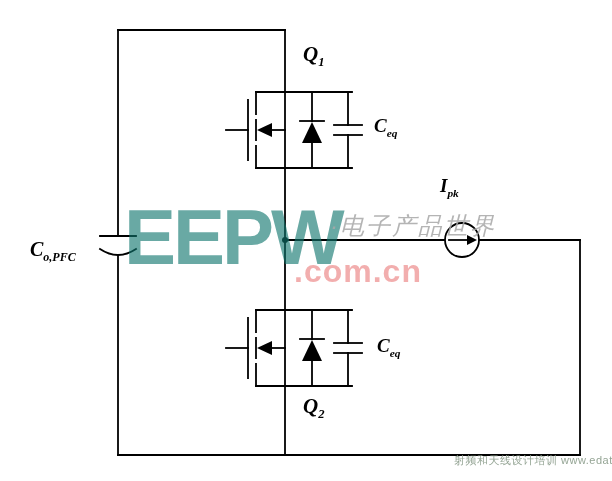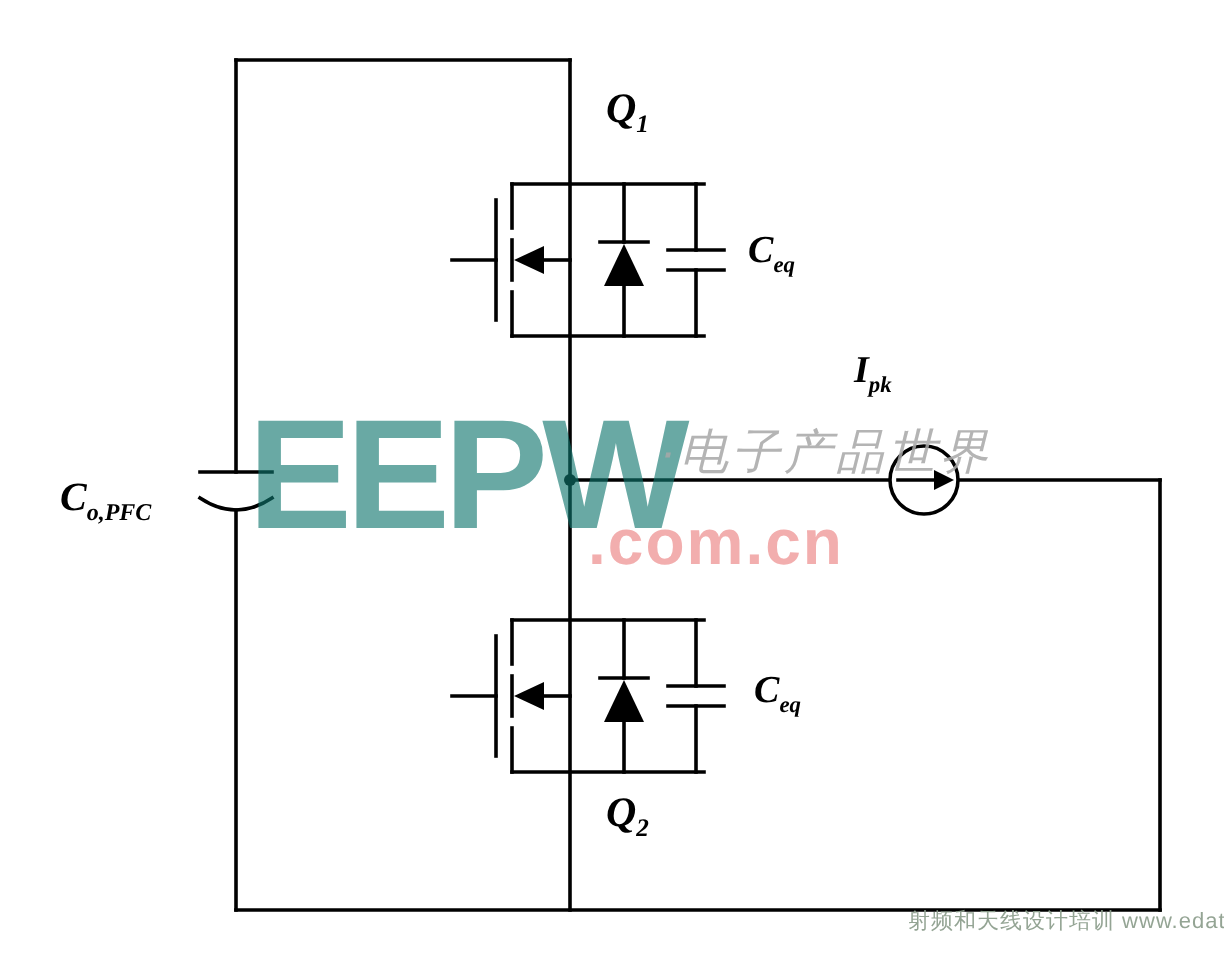--- a/index.html
+++ b/index.html
@@ -140,21 +140,21 @@
   </svg>
 
   <div class="lbl" style="left:303px; top:44px; font-size:21px;">
     <span>Q</span><sub>1</sub>
   </div>
 
   <div class="lbl" style="left:374px; top:116px; font-size:19px;">
     <span>C</span><sub>eq</sub>
   </div>
 
-  <div class="lbl" style="left:427px; top:176px; font-size:19px;">
+  <div class="lbl" style="left:440px; top:176px; font-size:19px;">
     <span>I</span><sub>pk</sub>
   </div>
 
   <div class="lbl" style="left:30px; top:239px; font-size:20px;">
     <span>C</span><sub>o,PFC</sub>
   </div>
 
   <div class="lbl" style="left:377px; top:336px; font-size:19px;">
     <span>C</span><sub>eq</sub>
   </div>

